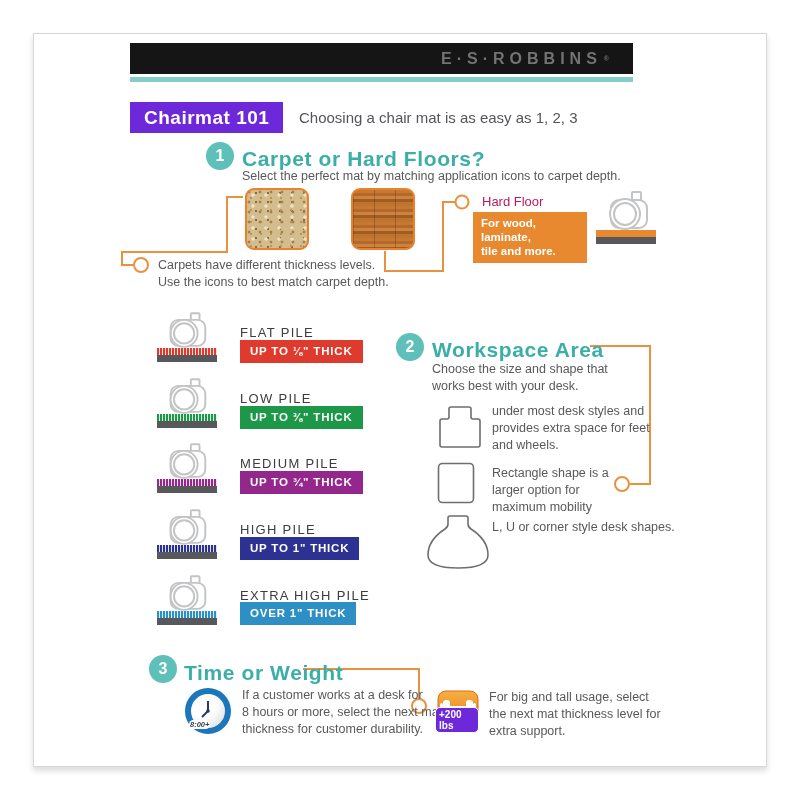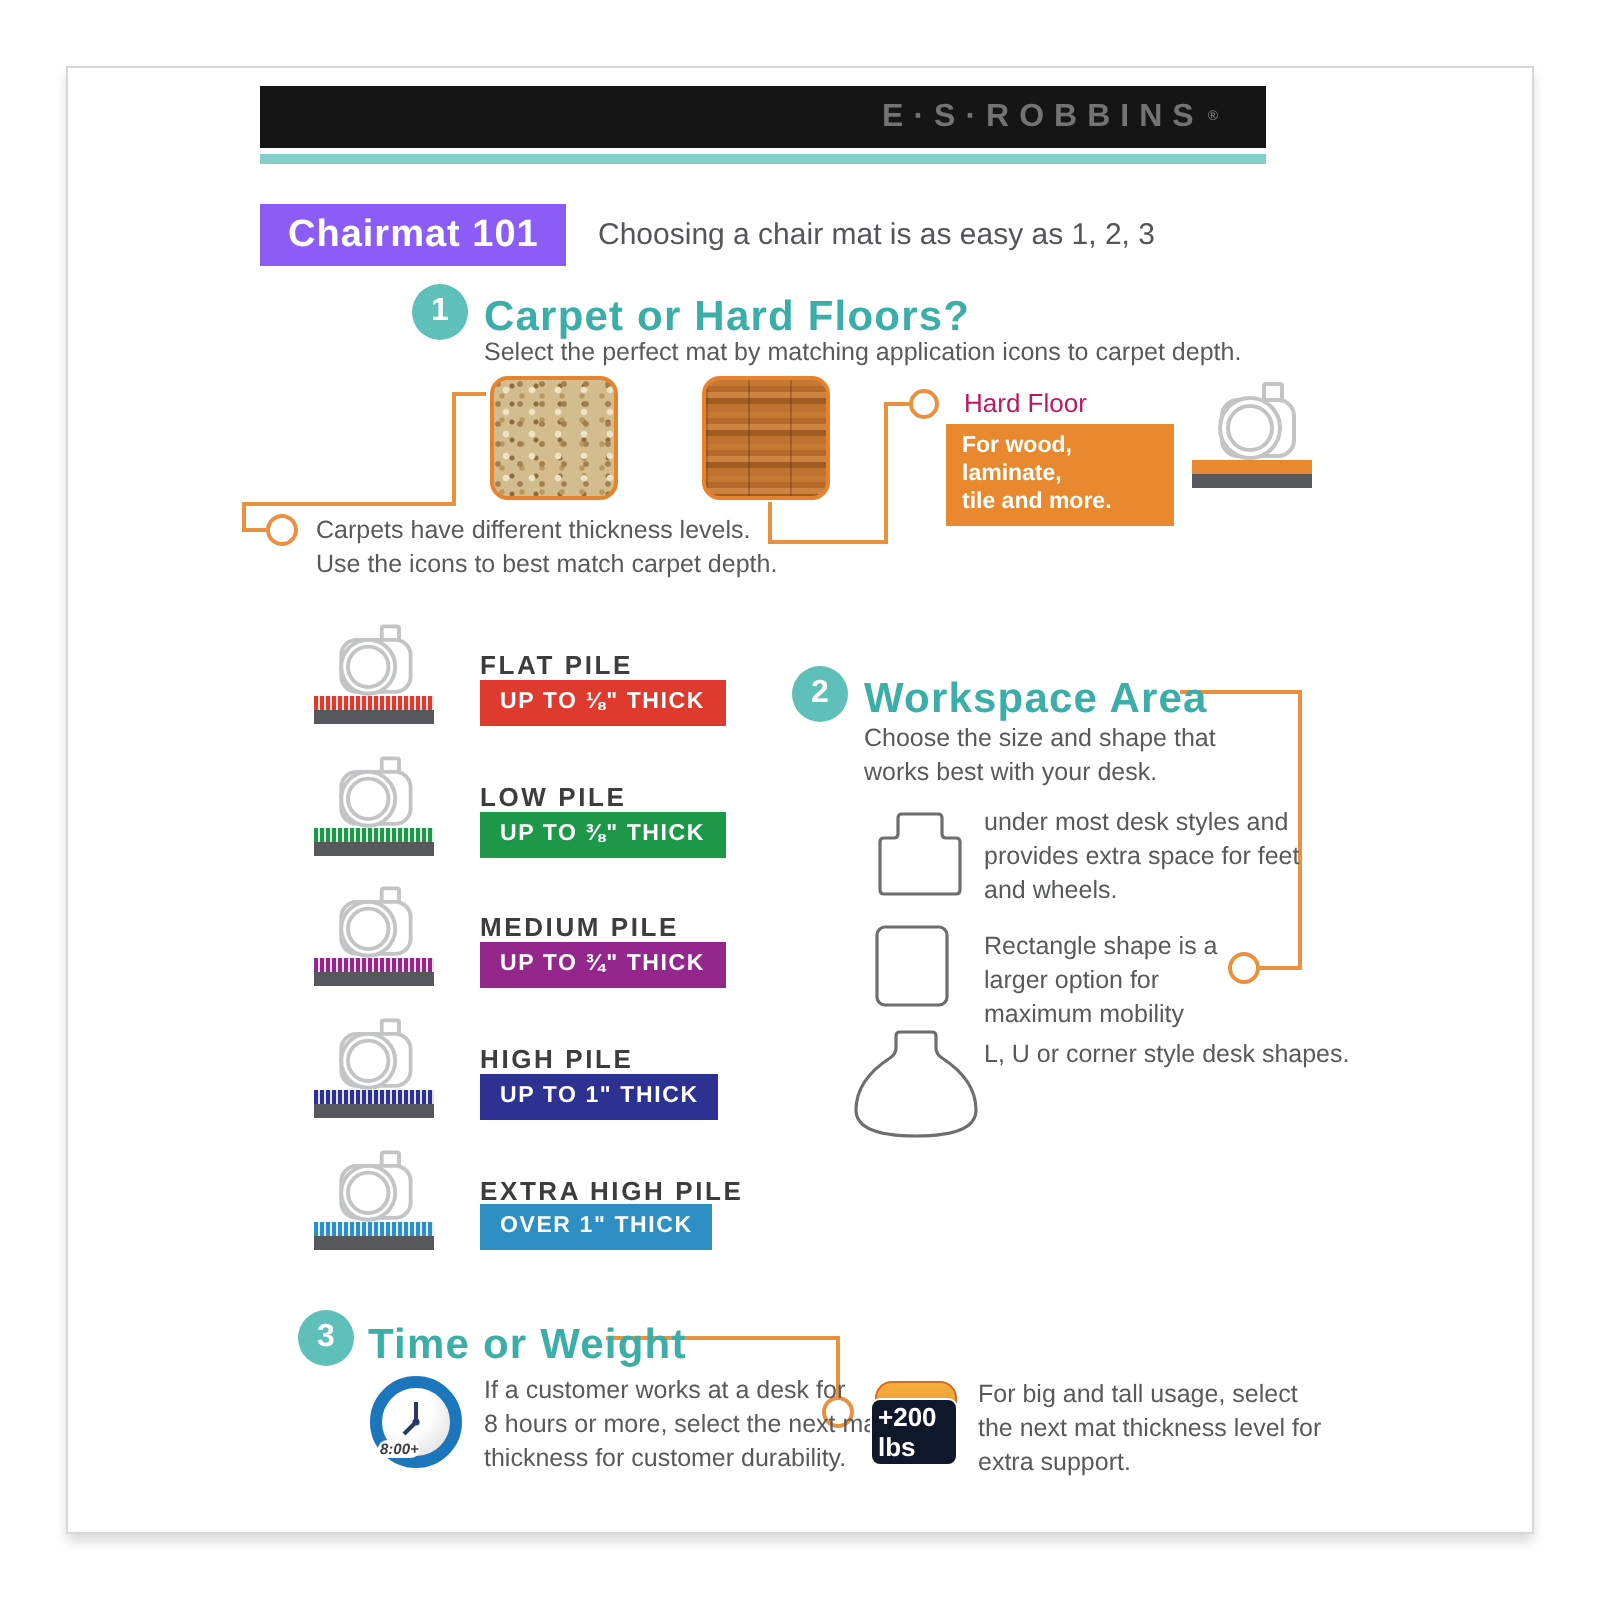--- a/index.html
+++ b/index.html
@@ -18,21 +18,21 @@
   .topbar{
     left:130px;top:43px;width:503px;height:31px;background:#151515;
     display:flex;align-items:center;justify-content:flex-end;
     padding-right:24px;box-sizing:border-box;color:#737373;
     font-weight:bold;font-size:16px;letter-spacing:5px;
   }
   .topbar sup{font-size:7px;letter-spacing:0;margin-left:2px;}
   .teal-rule{left:130px;top:77px;width:503px;height:5px;background:#84cdc8;}
   .title-chip{
     left:130px;top:102px;height:31px;line-height:31px;padding:0 14px;
-    background:#8b5cf6;color:#fff;font-size:19px;font-weight:bold;letter-spacing:.5px;
+    background:#6d28d9;color:#fff;font-size:19px;font-weight:bold;letter-spacing:.5px;
   }
   .tagline{left:299px;top:109px;font-size:15px;color:#54555a;}
   
   .step-circle{
     width:28px;height:28px;border-radius:50%;background:#5fc0ba;color:#fff;
     font-weight:bold;font-size:16px;line-height:28px;text-align:center;
   }
   .step-title{color:#3bafa7;font-weight:bold;font-size:21px;letter-spacing:.6px;}
   .body-text{font-size:12.5px;line-height:17px;color:#58595b;}
   
@@ -53,21 +53,21 @@
   }
   
   .caster-svg{stroke:#c3c4c6;fill:#fff;stroke-width:2;}
   .fringe{height:7px;position:relative;}
   .fringe:after{
     content:"";position:absolute;inset:0;
     background:repeating-linear-gradient(90deg,transparent 0 2px,rgba(255,255,255,.85) 2px 3px);
   }
   .floorbar{height:7px;background:#57585c;}
   
-  .pile-label{font-size:13px;font-weight:bold;color:#3d3d3f;letter-spacing:1.3px;}
+  .pile-label{font-size:13px;font-weight:normal;color:#3d3d3f;letter-spacing:1.3px;}
   .pile-box{
     height:23px;line-height:23px;padding:0 10px;display:inline-block;
     color:#fff;font-weight:bold;font-size:11.5px;letter-spacing:.8px;
   }
   
   .orange-box{
     left:473px;top:212px;width:114px;box-sizing:border-box;
     background:#e8882f;color:#fff;font-weight:bold;font-size:11.5px;
     line-height:14px;padding:4px 8px 5px 8px;
   }
@@ -82,22 +82,22 @@
     left:185px;top:688px;width:34px;height:34px;border-radius:50%;
     border:6px solid #1b76bc;background:radial-gradient(circle at 35% 30%,#ffffff 0 40%,#d6d7d9 100%);
   }
   .clock-label{
     position:absolute;left:-2px;bottom:-1px;background:#fff;border-radius:6px;
     font-size:7.5px;font-weight:bold;color:#3c3c3e;padding:0 1px;font-style:italic;
   }
   
   .weight{left:437px;top:690px;width:42px;height:40px;}
   .weight-badge{
-    position:absolute;left:-2px;bottom:-3px;background:#0f172a;color:#fff;
-    font-size:13px;font-weight:bold;border-radius:5px;padding:1px 3px;border:1px solid #fff;
+    position:absolute;left:-2px;bottom:-3px;background:#6d28d9;color:#fff;
+    font-size:10px;font-weight:bold;border-radius:5px;padding:1px 3px;border:1px solid #fff;
   }
 </style>
 </head>
 <body>
 
 <div class="abs card"></div>
 
 <div class="abs topbar">
   <span>E·S·ROBBINS</span>
     <sup>®</sup>

